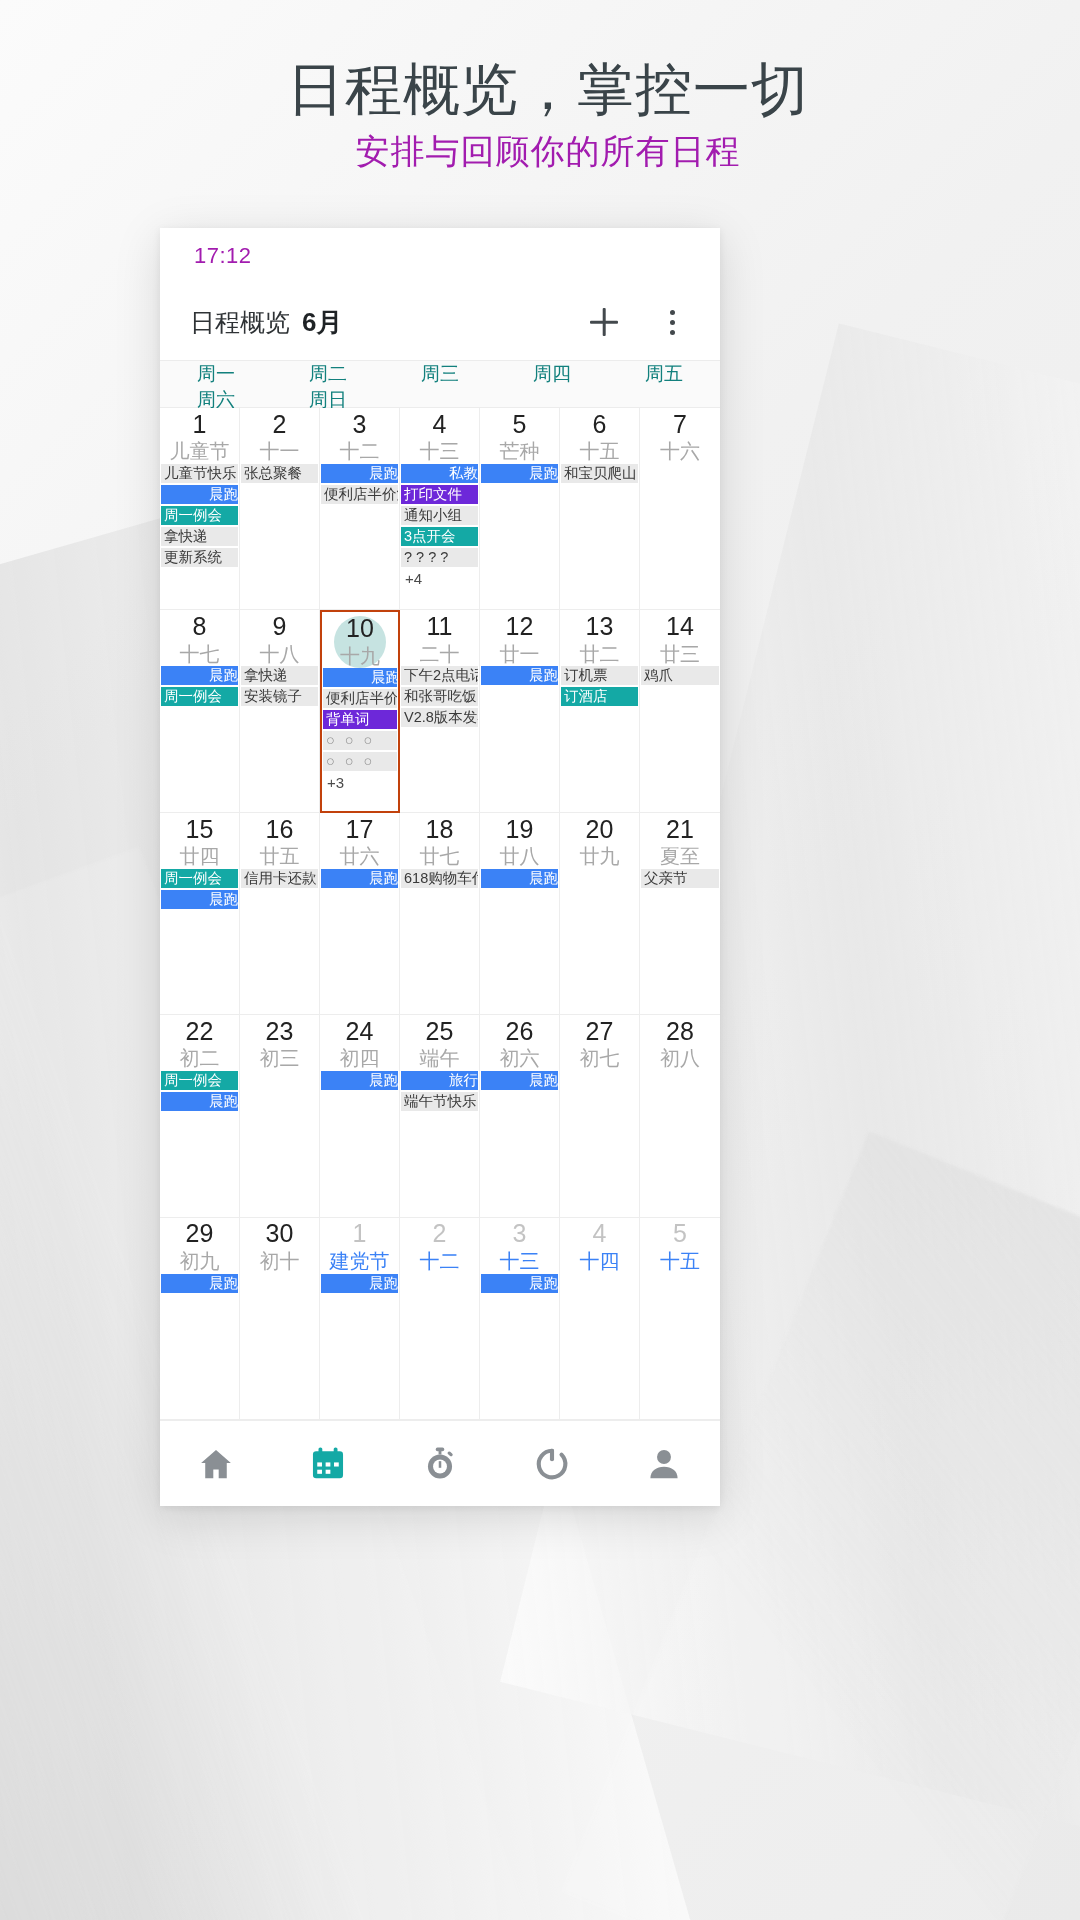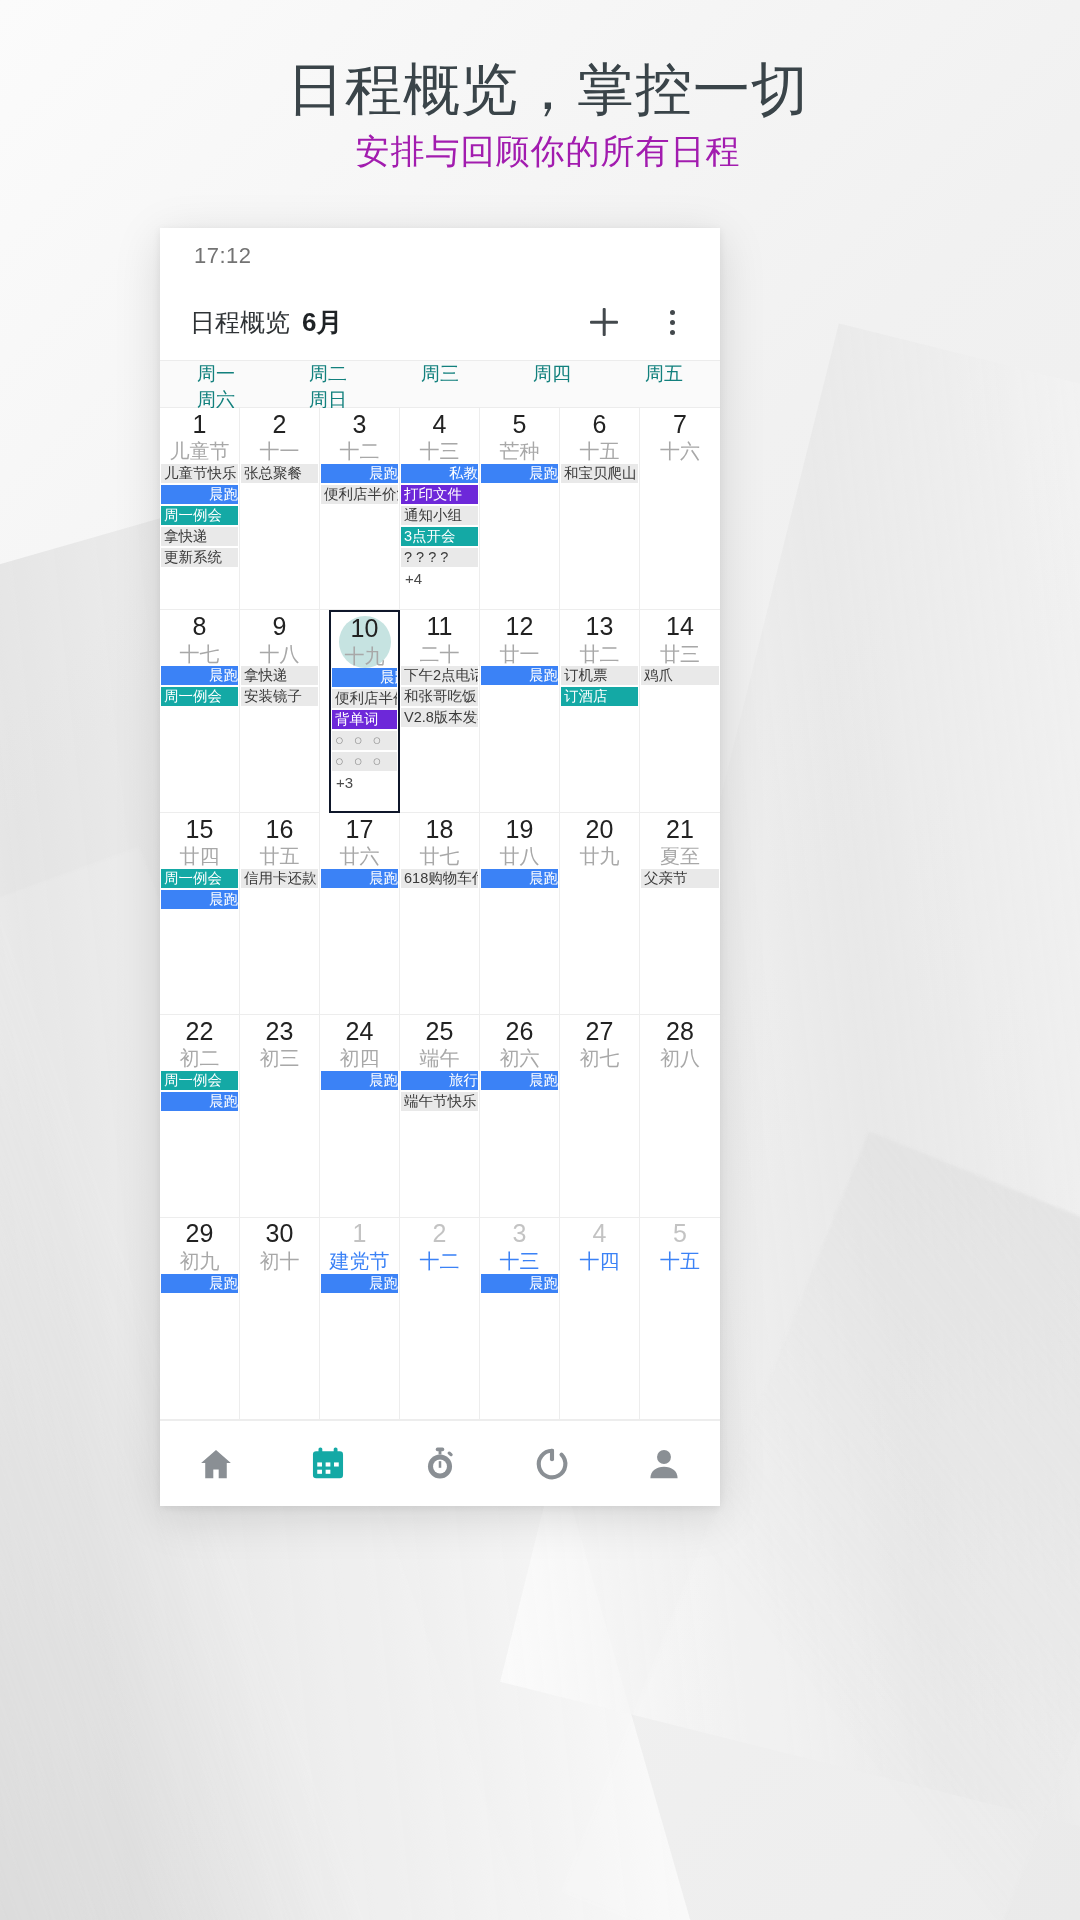--- a/index.html
+++ b/index.html
@@ -48,21 +48,21 @@
   .phone {
     position: absolute; left: 160px; top: 228px;
     width: 560px; height: 1278px;
     background: #ffffff;
     box-shadow: 0 10px 44px rgba(0,0,0,0.13), 0 2px 8px rgba(0,0,0,0.07);
     display: flex; flex-direction: column;
     overflow: hidden;
   }
   .statusbar {
     height: 56px; display: flex; align-items: center; padding-left: 34px;
-    font-size: 22px; color: #737373; letter-spacing: .5px;
+    font-size: 22px; color: #a21caf; letter-spacing: .5px;
   }
   .appbar {
     height: 76px; display: flex; align-items: center; padding: 0 26px 0 30px;
     background: #fff;
   }
   .appbar-title { font-size: 25px; color: #2f3336; }
   .appbar-month { font-size: 26px; font-weight: bold; color: #1f2326; margin-left: 12px; }
   .appbar-spacer { flex: 1; }
   .icon-plus {
     width: 44px; height: 44px; position: relative; cursor: pointer;
@@ -94,21 +94,21 @@
     display: grid; grid-template-columns: repeat(7, 1fr);
     grid-auto-rows: 1fr;
     background: #fff;
   }
   .cell {
     border-right: 1px solid #ededed; border-bottom: 1px solid #ededed;
     padding: 0; position: relative; overflow: hidden;
     display: flex; flex-direction: column; align-items: stretch;
   }
   .cell:nth-child(7n) { border-right: none; }
-  .cell.selected { border: 2px solid #0f172a; margin-left: 9px; }
+  .cell.selected { border: 2px solid #c2410c; }
   .daynum-wrap {
     position: relative; height: 56px; display: flex; flex-direction: column;
     align-items: center; justify-content: center; padding-top: 4px;
   }
   .daynum { font-size: 25px; color: #222; line-height: 1.05; position: relative; z-index: 2; }
   .daynum.out { color: #c3c3c3; }
   .lunar { font-size: 20px; color: #a8a8a8; line-height: 1.4; position: relative; z-index: 2; }
   .lunar.out { color: #3b82f6; }
   .sel-circle {
     position: absolute; width: 52px; height: 52px; border-radius: 50%;

